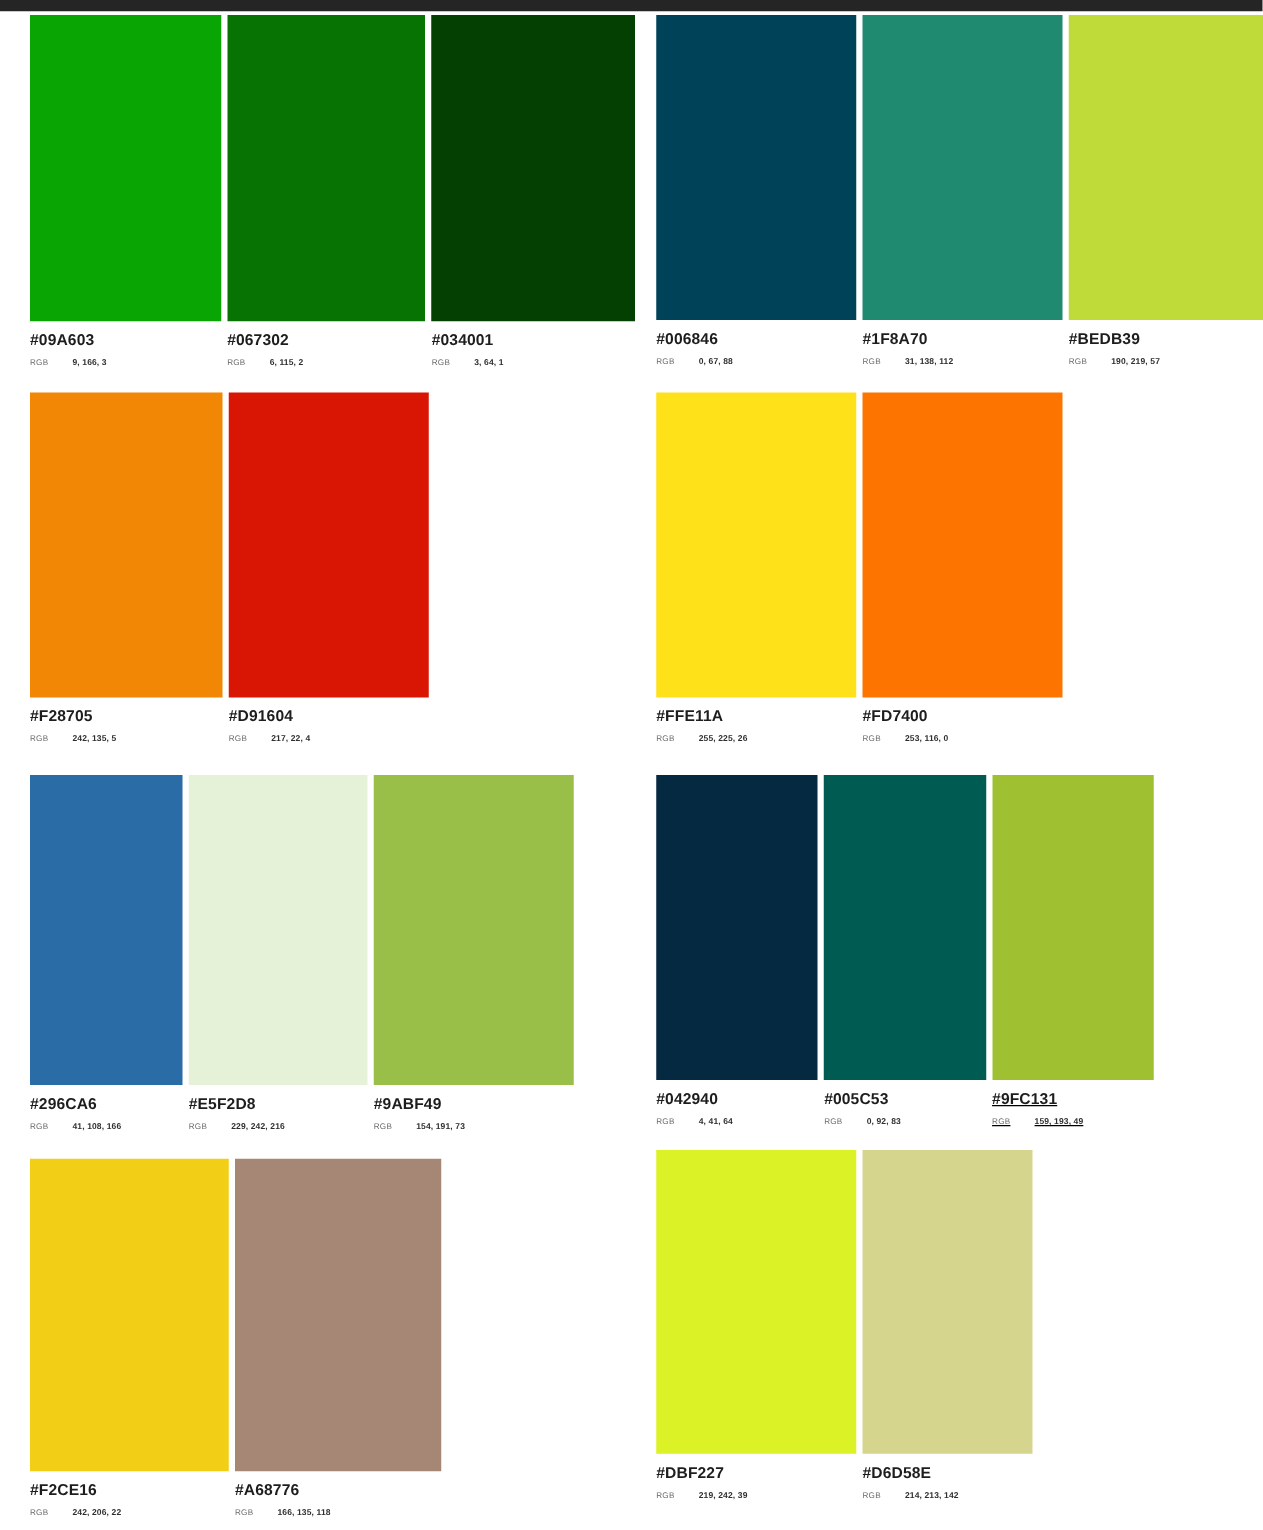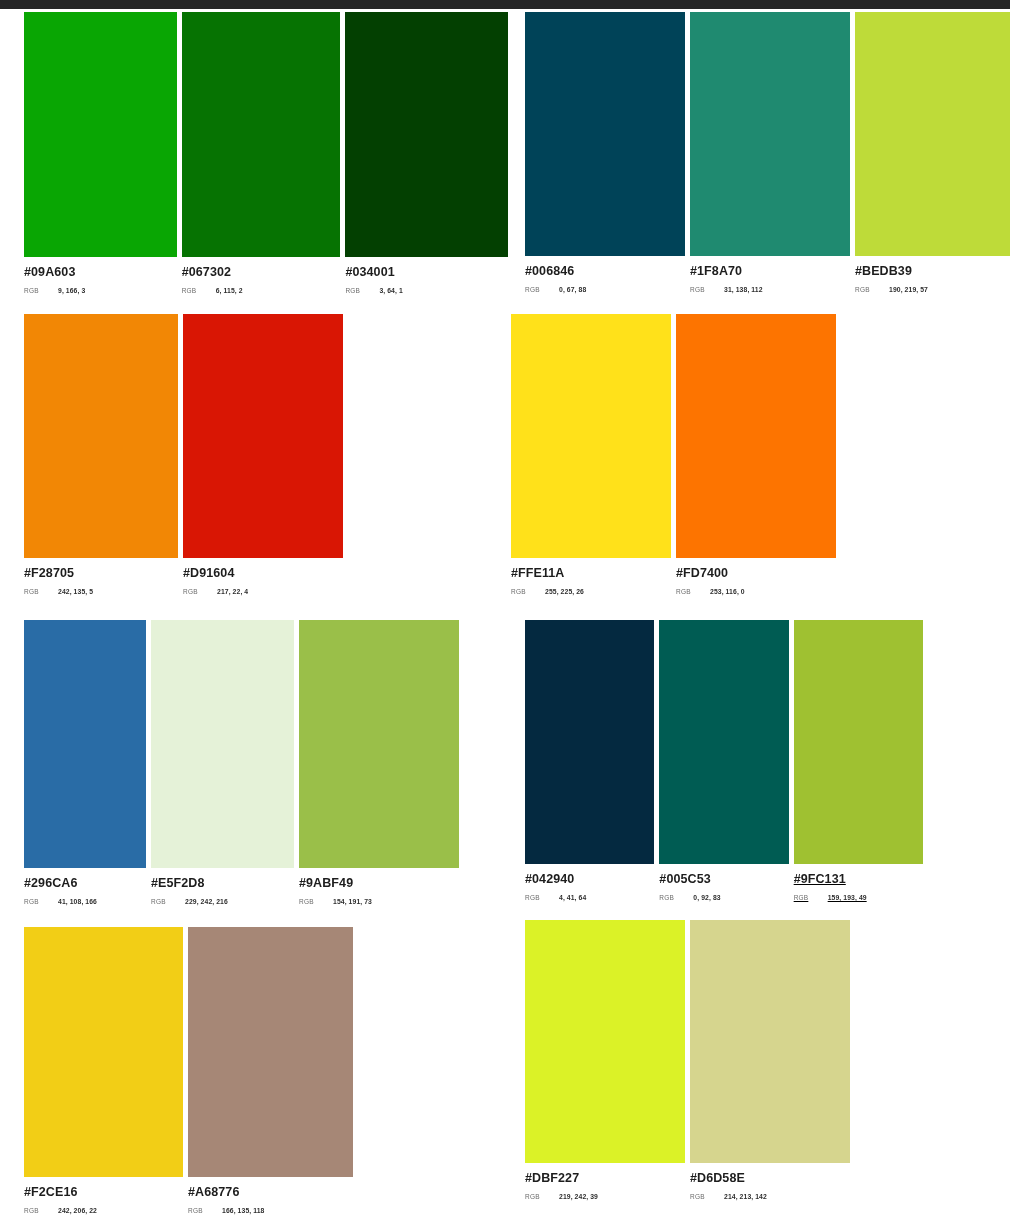--- a/index.html
+++ b/index.html
@@ -177,21 +177,21 @@
           <div class="swatch-meta">
             <div class="swatch-hex">#D91604</div>
             <div class="swatch-rgb-line">
               <span class="rgb-label">RGB</span>
               <span class="rgb-value">217, 22, 4</span>
             </div>
           </div>
         </div>
       </div>
     </div>
-    <div class="palette" style="left: 499px; top: 305px; width: 325px;">
+    <div class="palette" style="left: 513px; top: 305px; width: 325px;">
       <div class="swatch-row">
         <div class="swatch-cell" style="width: 160px;">
           <div class="swatch-chip" style="height: 244px; background: rgb(255, 225, 26);"></div>
           <div class="swatch-meta">
             <div class="swatch-hex">#FFE11A</div>
             <div class="swatch-rgb-line">
               <span class="rgb-label">RGB</span>
               <span class="rgb-value">255, 225, 26</span>
             </div>
           </div>
@@ -305,21 +305,21 @@
         <div class="swatch-cell" style="width: 160px;">
           <div class="swatch-chip" style="height: 243px; background: rgb(219, 242, 39);"></div>
           <div class="swatch-meta">
             <div class="swatch-hex">#DBF227</div>
             <div class="swatch-rgb-line">
               <span class="rgb-label">RGB</span>
               <span class="rgb-value">219, 242, 39</span>
             </div>
           </div>
         </div>
-        <div class="swatch-cell" style="width: 160px;">
+        <div class="swatch-cell" style="width: 136px;">
           <div class="swatch-chip" style="height: 243px; background: rgb(214, 213, 142);"></div>
           <div class="swatch-meta">
             <div class="swatch-hex">#D6D58E</div>
             <div class="swatch-rgb-line">
               <span class="rgb-label">RGB</span>
               <span class="rgb-value">214, 213, 142</span>
             </div>
           </div>
         </div>
       </div>

